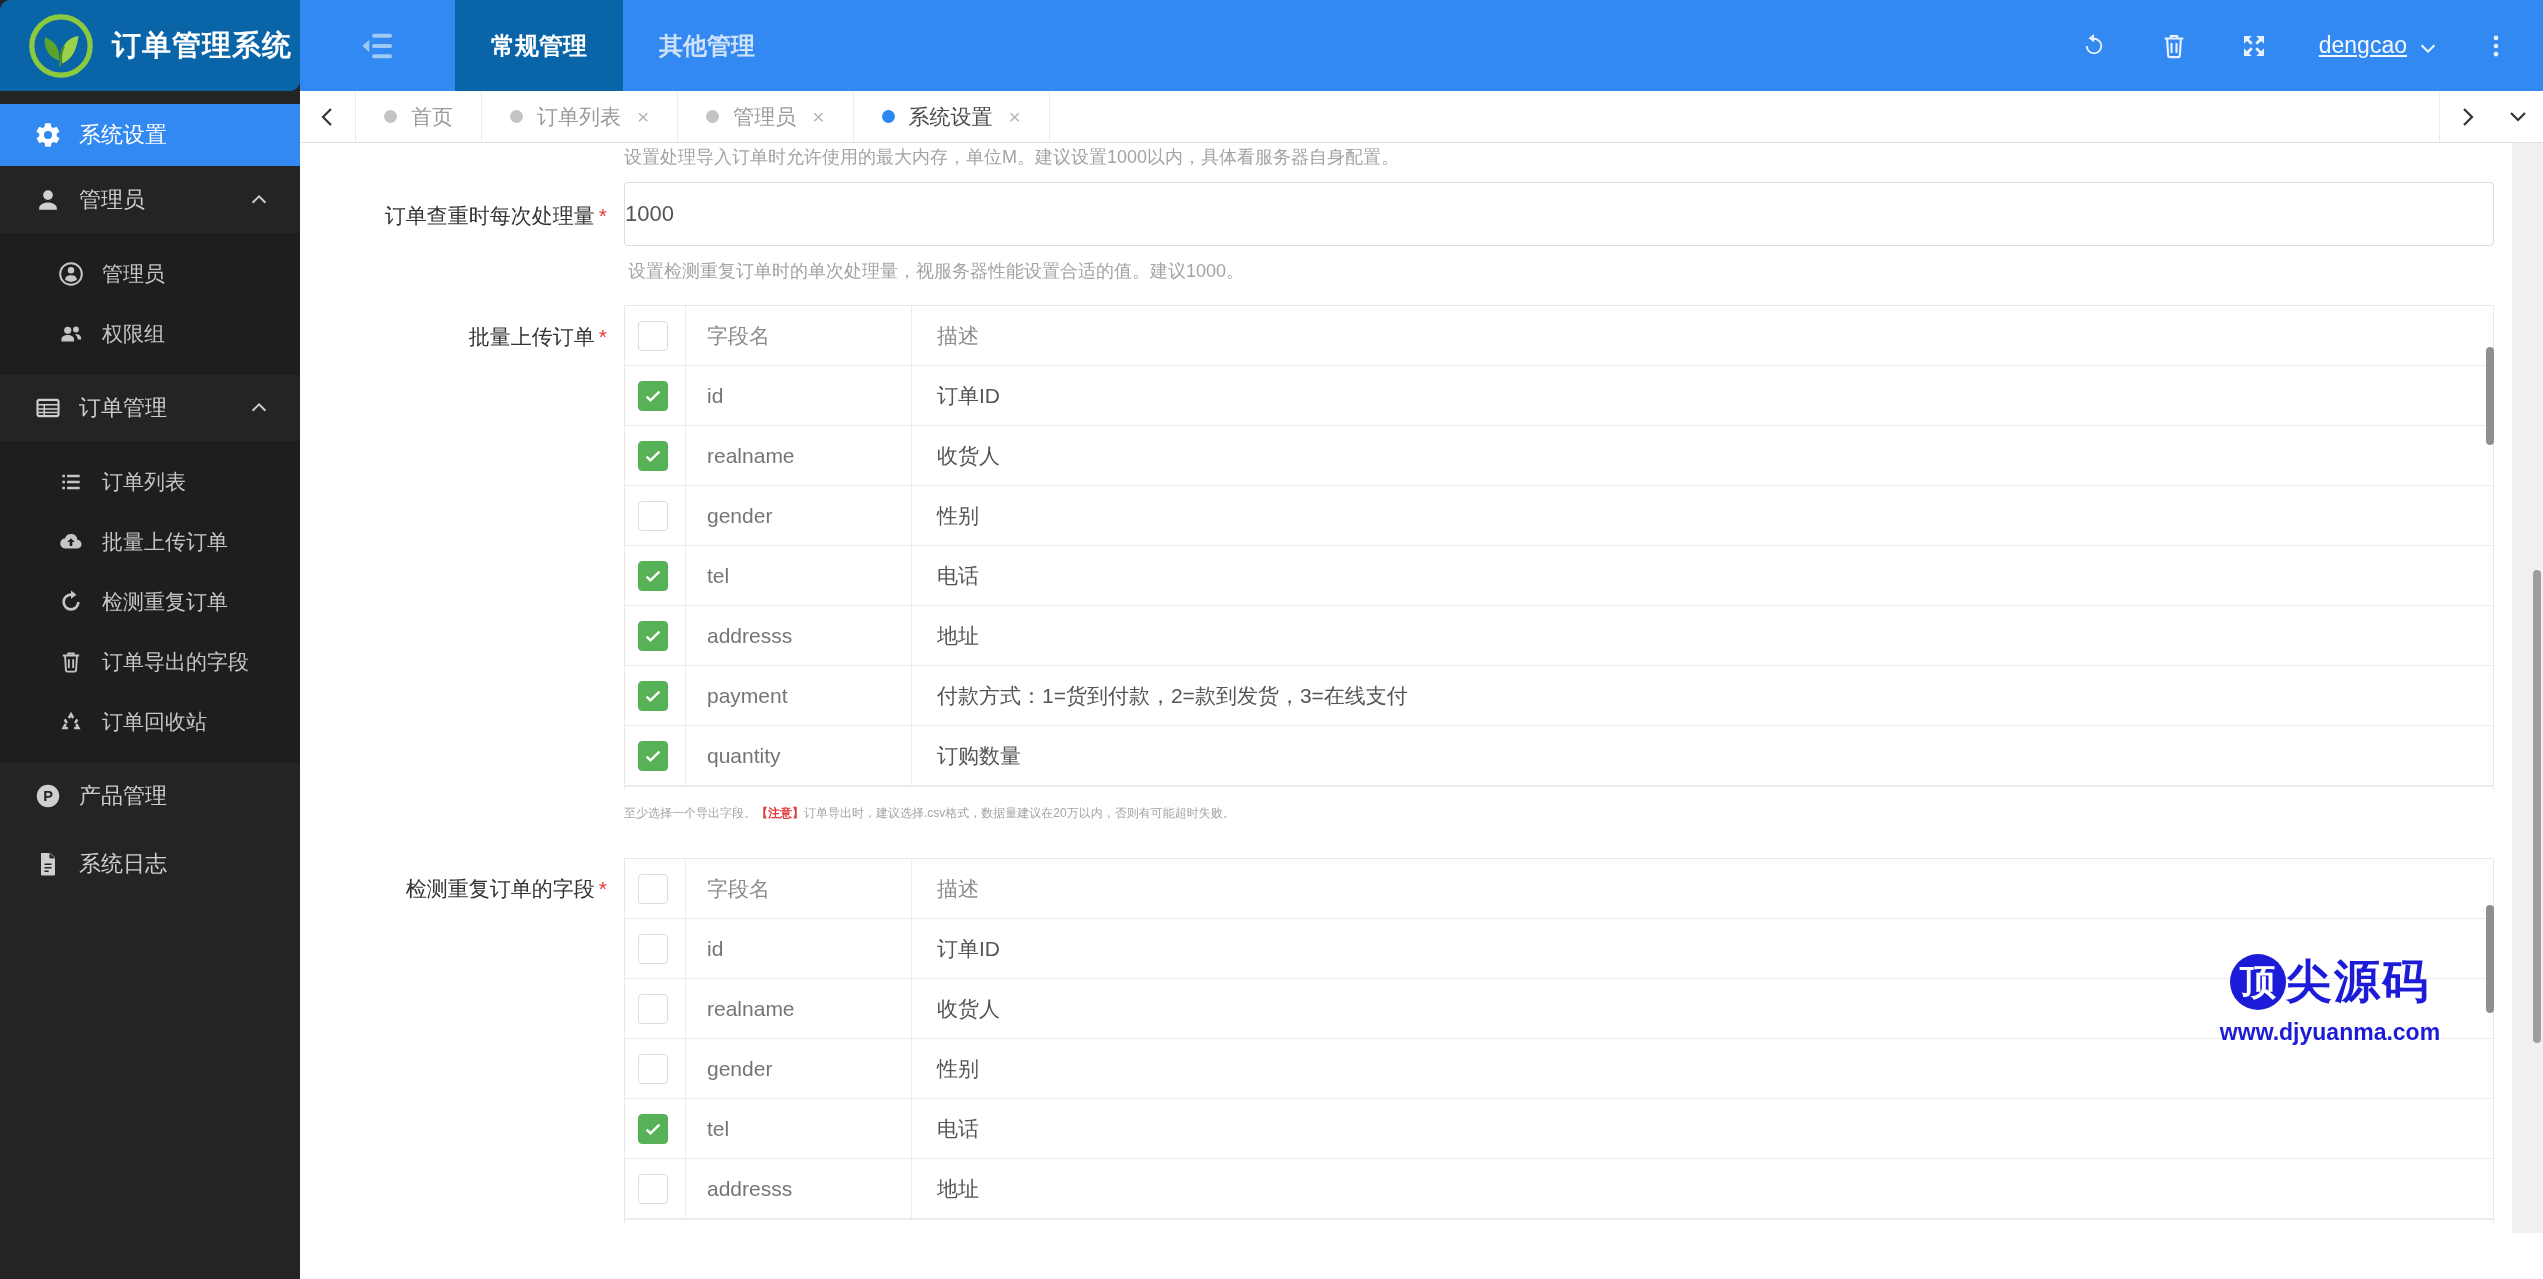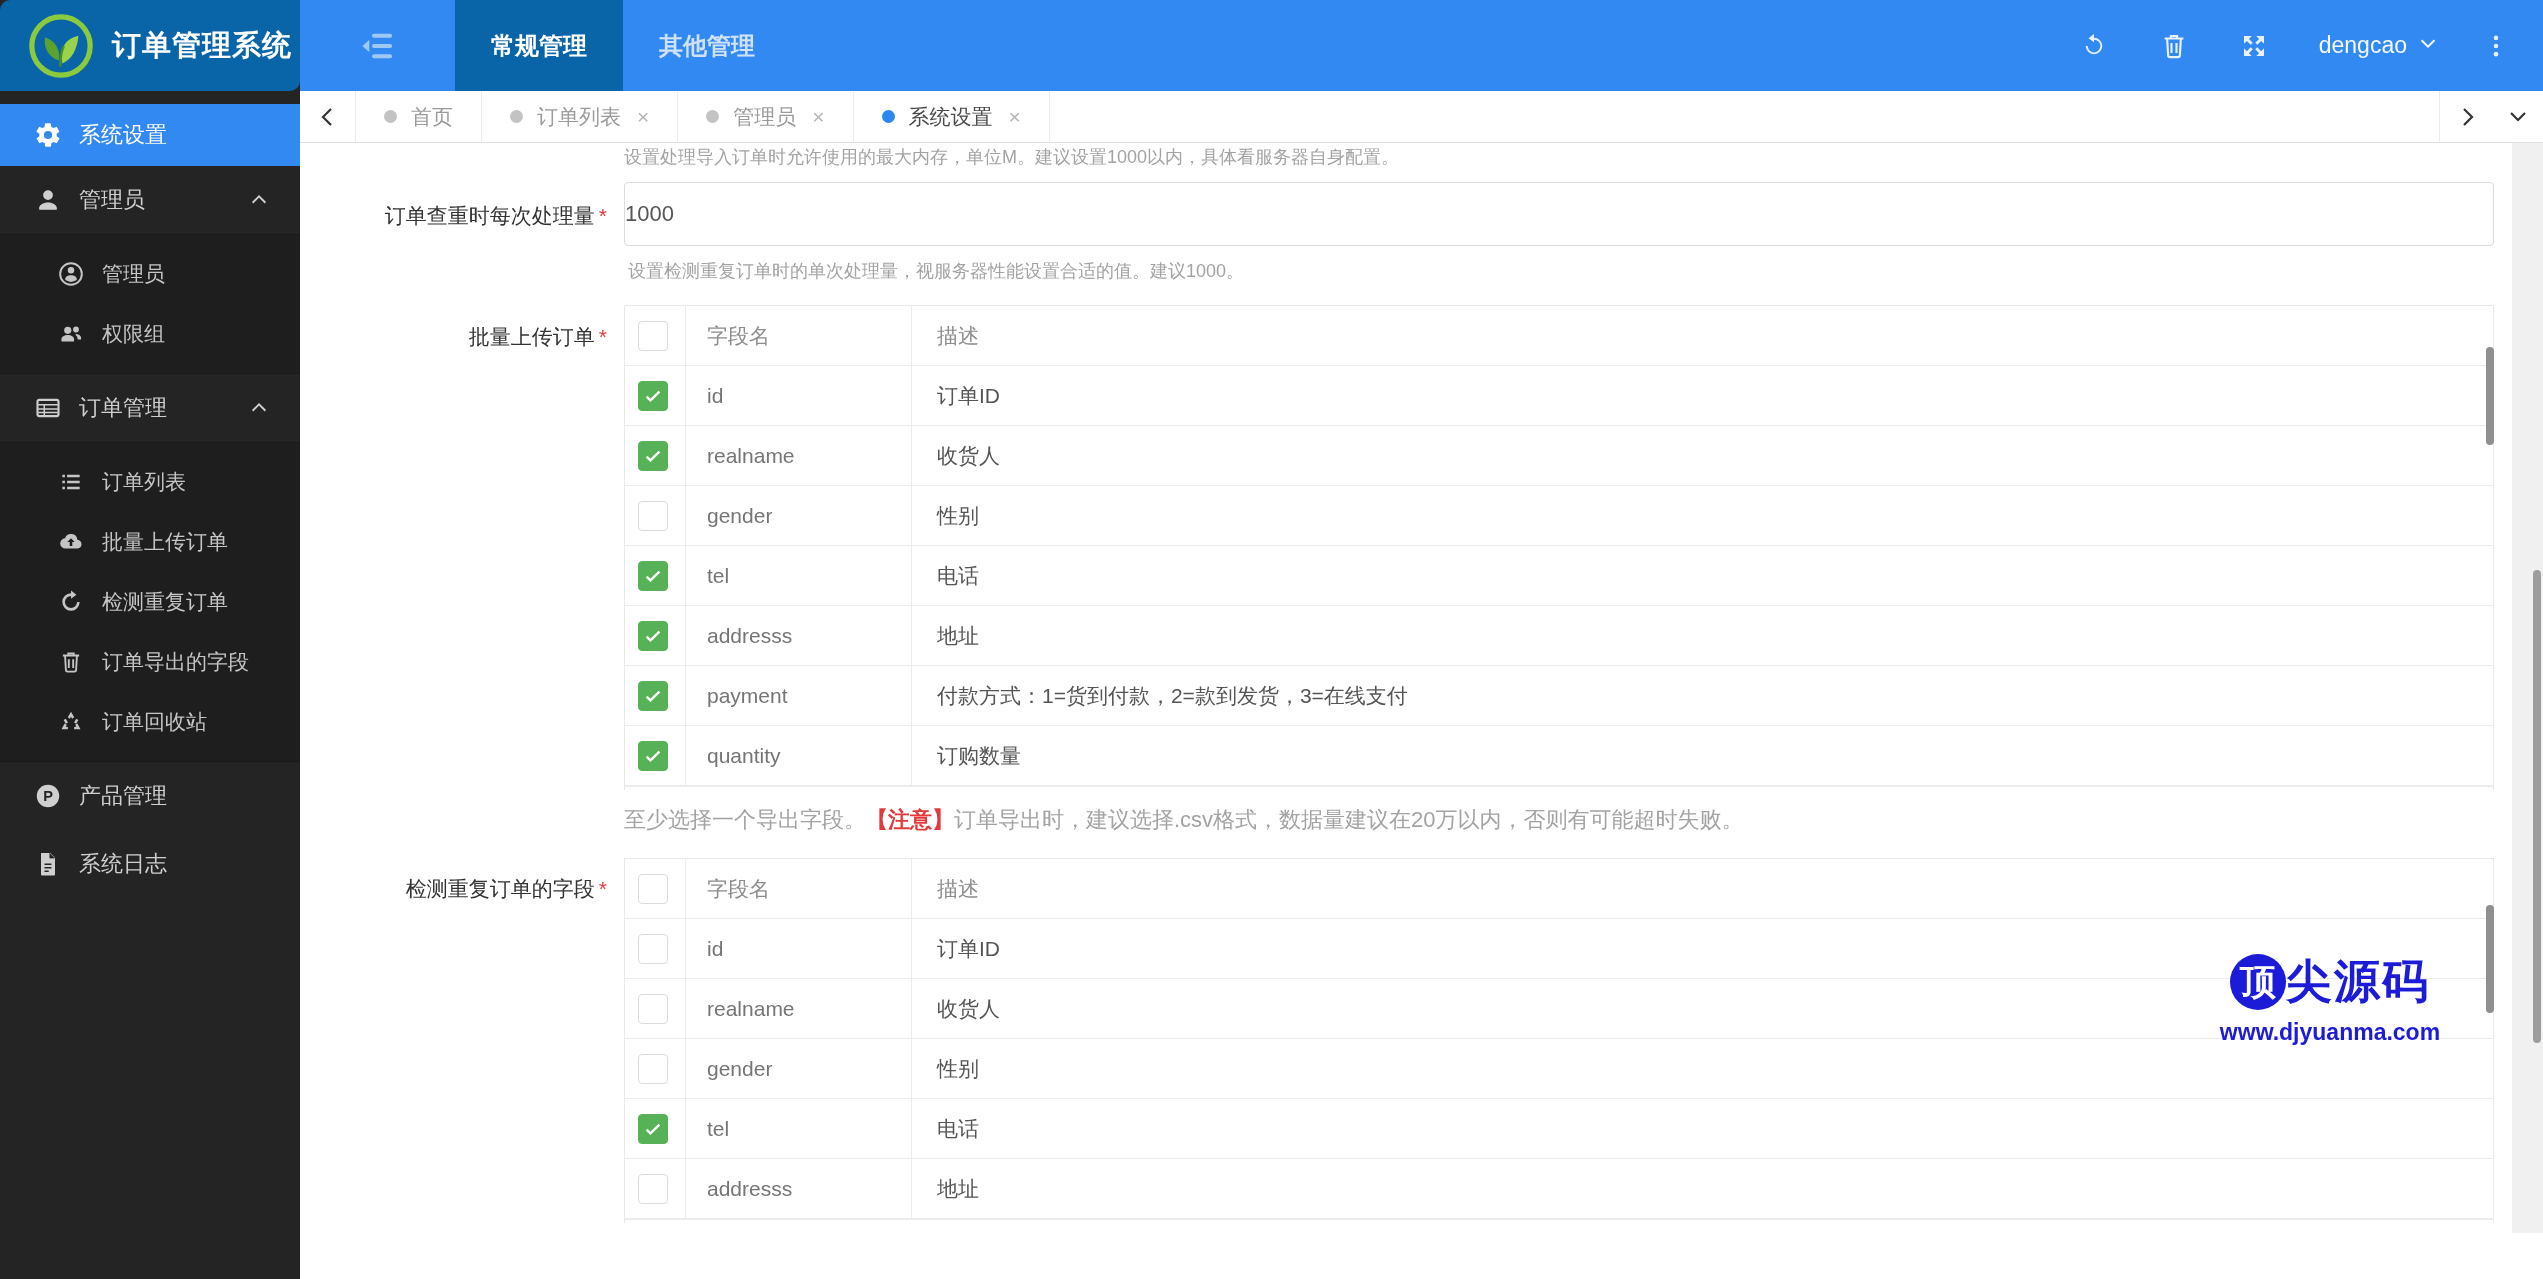--- a/index.html
+++ b/index.html
@@ -29,21 +29,21 @@
   #topbar { position:absolute; left:300px; top:0; width:2243px; height:91px; background:#3389f2;
     display:flex; align-items:stretch; }
   #fold-btn { width:155px; display:flex; align-items:center; justify-content:center; cursor:pointer; color:#9ec9f5; }
   #fold-btn svg { width:42px; height:42px; }
   #top-tabs { display:flex; }
   .top-tab { display:flex; align-items:center; padding:0 36px; color:#cfe2f8; font-size:24px; font-weight:bold; cursor:pointer; }
   .top-tab.active { background:#0a65a8; color:#fff; }
   #topbar-right { margin-left:auto; display:flex; align-items:center; padding-right:30px; }
   .tb-icon { width:34px; height:34px; margin-left:46px; color:#e8f1fd; cursor:pointer; display:flex; align-items:center; justify-content:center; }
   .tb-icon svg { width:30px; height:30px; }
-  #user-box { display:flex; align-items:flex-start; margin-left:48px; cursor:pointer; color:#f4f8ff; }
+  #user-box { display:flex; align-items:flex-end; margin-left:48px; cursor:pointer; color:#f4f8ff;text-decoration:underline; }
   #user-name { font-size:23px; }
   #user-caret { width:22px; height:22px; margin-left:10px; }
   #kebab-btn { margin-left:40px; }
   #kebab-btn svg { width:26px; height:26px; }
 
   
   #tabbar { position:absolute; left:300px; top:91px; width:2243px; height:52px; background:#fff;
     border-bottom:1px solid #e2e2e2; display:flex; align-items:stretch; }
   #tab-left-btn { width:56px; border-right:1px solid #ececec; display:flex; align-items:center; justify-content:center; color:#333; cursor:pointer; }
   #tab-left-btn svg, #tab-right-btn svg, #tab-more-btn svg { width:24px; height:24px; }
@@ -76,21 +76,21 @@
     font-size:21px; color:#757575; }
   .trow .c-desc { flex:1; padding-left:25px; font-size:21px; color:#555; }
   .trow.t-head .c-name, .trow.t-head .c-desc { color:#8c8c8c; }
   .checkbox { width:30px; height:30px; margin-left:13px; border:1px solid #dcdcdc; border-radius:4px; background:#fff; cursor:pointer;
     display:flex; align-items:center; justify-content:center; }
   .checkbox.checked { background:#57b257; border-color:#57b257; }
   .checkbox svg { width:22px; height:22px; }
   .row-sliver { height:5px; border-top:1px solid #ececec; }
   .t-thumb { position:absolute; width:8px; border-radius:4px; background:#8f8f8f; }
 
-  #help2 { position:absolute; left:324px; top:662px; font-size:22px; color:#a3a3a3; }
+  #help2 { position:absolute; left:324px; top:662px; font-size:12px; color:#a3a3a3; }
   #help2 .warn { color:#e4393c; font-weight:bold; }
 
   
   #watermark { position:absolute; left:1915px; top:808px; width:230px; text-align:center; z-index:4; }
   #wm-row { display:flex; align-items:center; justify-content:center; }
   #wm-circle { width:56px; height:56px; border-radius:50%; background:#1b1bd8; color:#fff;
     font-size:36px; font-weight:bold; display:flex; align-items:center; justify-content:center; }
   #wm-rest { font-size:46px; font-weight:bold; color:#1b1bd8; letter-spacing:2px; }
   #wm-url { margin-top:6px; font-size:23px; font-weight:bold; color:#1b1bd8; }
 

